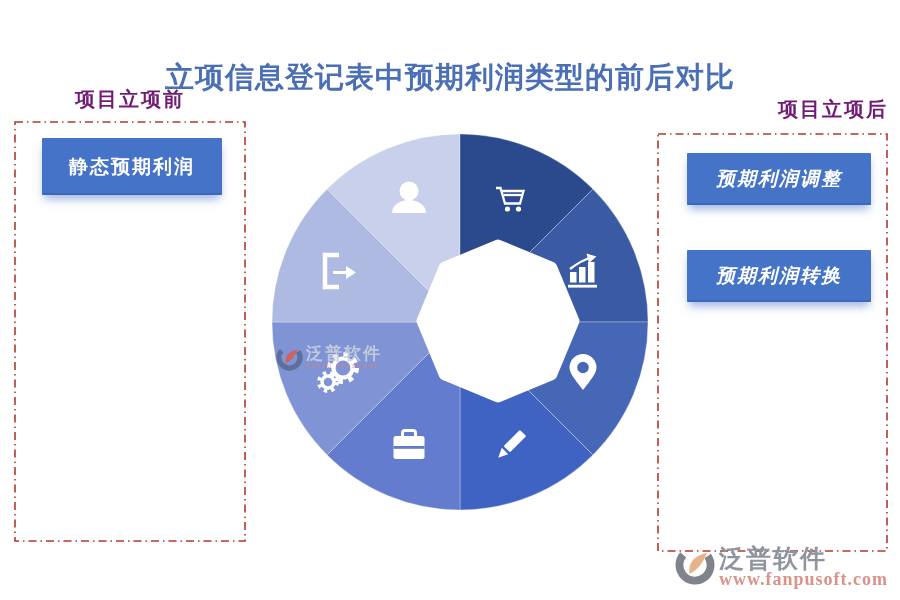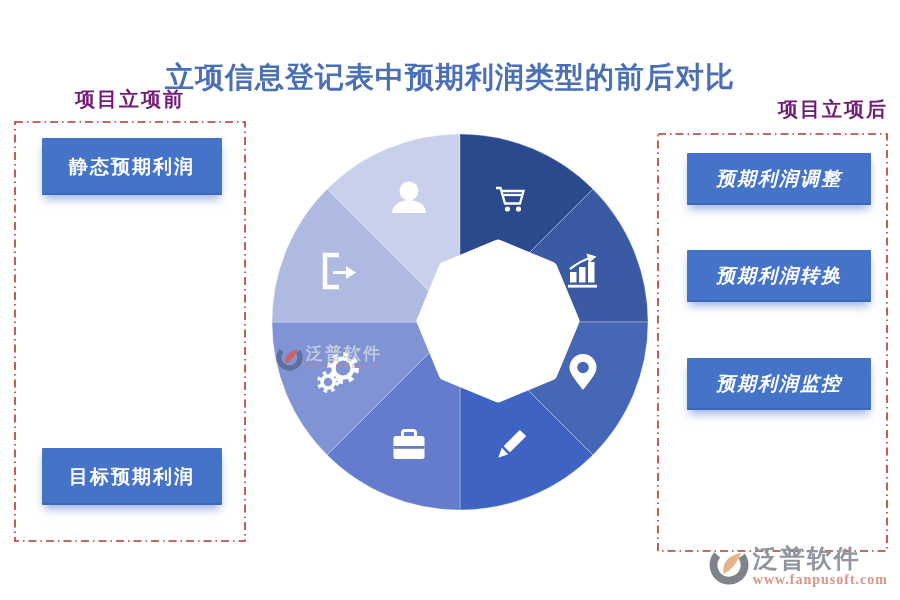--- a/index.html
+++ b/index.html
@@ -33,21 +33,21 @@
   .wm-center{
     position:absolute;left:276px;top:344px;display:flex;align-items:flex-start;gap:3px;
     opacity:0.88;pointer-events:none;
   }
   .wm-center .brand{font-size:17px;font-weight:bold;color:#CBD1DE;letter-spacing:2px;line-height:19px;}
   .wm-center .sub{font-size:6px;color:#D9837B;letter-spacing:1.5px;line-height:6px;}
   .wm-footer{
     position:absolute;right:12px;top:545px;display:flex;align-items:flex-start;gap:4px;
   }
   .wm-footer .brand{font-size:25px;font-weight:bold;color:#8F949F;letter-spacing:2px;line-height:27px;}
-  .wm-footer .url{font-size:14px;font-weight:bold;color:#DB9288;letter-spacing:1px;line-height:15px;}
+  .wm-footer .url{font-size:18px;font-weight:bold;color:#DB9288;letter-spacing:1px;line-height:15px;}
 </style>
 </head>
 <body>
 
 <div id="canvas">
 
   <div class="title">立项信息登记表中预期利润类型的前后对比</div>
 
   <div class="panel-header left">项目立项前</div>
   <div class="panel-header right">项目立项后</div>
@@ -58,25 +58,23 @@
     </svg>
   </div>
 
   <div class="panel right">
     <svg width="231" height="419">
       <rect x="1" y="1" width="229" height="417" fill="none" stroke="#B03A2E" stroke-width="1.6" stroke-dasharray="8 4 1.5 4"></rect>
     </svg>
   </div>
 
   <div class="btn l" style="top:138px">静态预期利润</div>
-  <div class="btn l" style="top:448px">目标预期利润</div>
 
   <div class="btn r" style="top:153px">预期利润调整</div>
   <div class="btn r" style="top:250px">预期利润转换</div>
-  <div class="btn r" style="top:358px">预期利润监控</div>
 
   <svg id="wheel" width="380" height="380" viewBox="0 0 380 380">
     <g stroke="#ffffff" stroke-opacity="0.3" stroke-width="1">
       <path d="M190,192 L57.1,59.1 A188,188 0 0 1 190,4 Z" fill="#C9D0EC"></path>
       <path d="M190,192 L190,4 A188,188 0 0 1 322.9,59.1 Z" fill="#2B4A8E"></path>
       <path d="M190,192 L322.9,59.1 A188,188 0 0 1 378,192 Z" fill="#3A5AA4"></path>
       <path d="M190,192 L378,192 A188,188 0 0 1 322.9,324.9 Z" fill="#4667B6"></path>
       <path d="M190,192 L322.9,324.9 A188,188 0 0 1 190,380 Z" fill="#3F63C2"></path>
       <path d="M190,192 L190,380 A188,188 0 0 1 57.1,324.9 Z" fill="#637CCD"></path>
       <path d="M190,192 L57.1,324.9 A188,188 0 0 1 2,192 Z" fill="#8093D5"></path>

